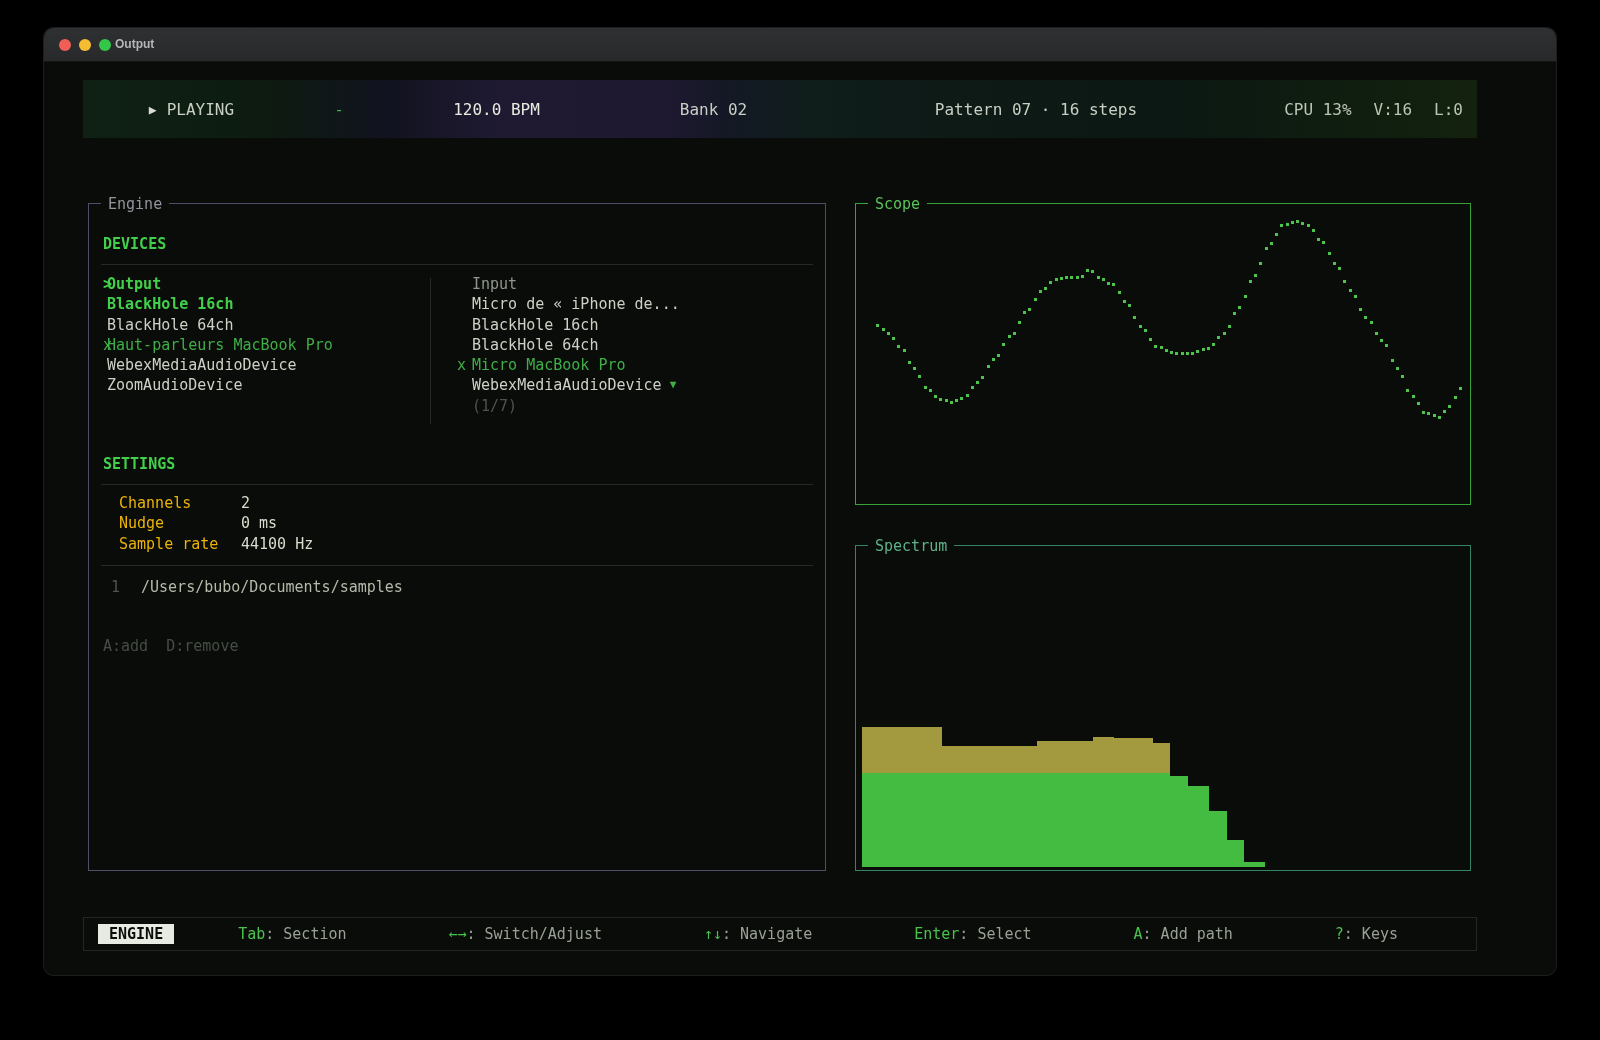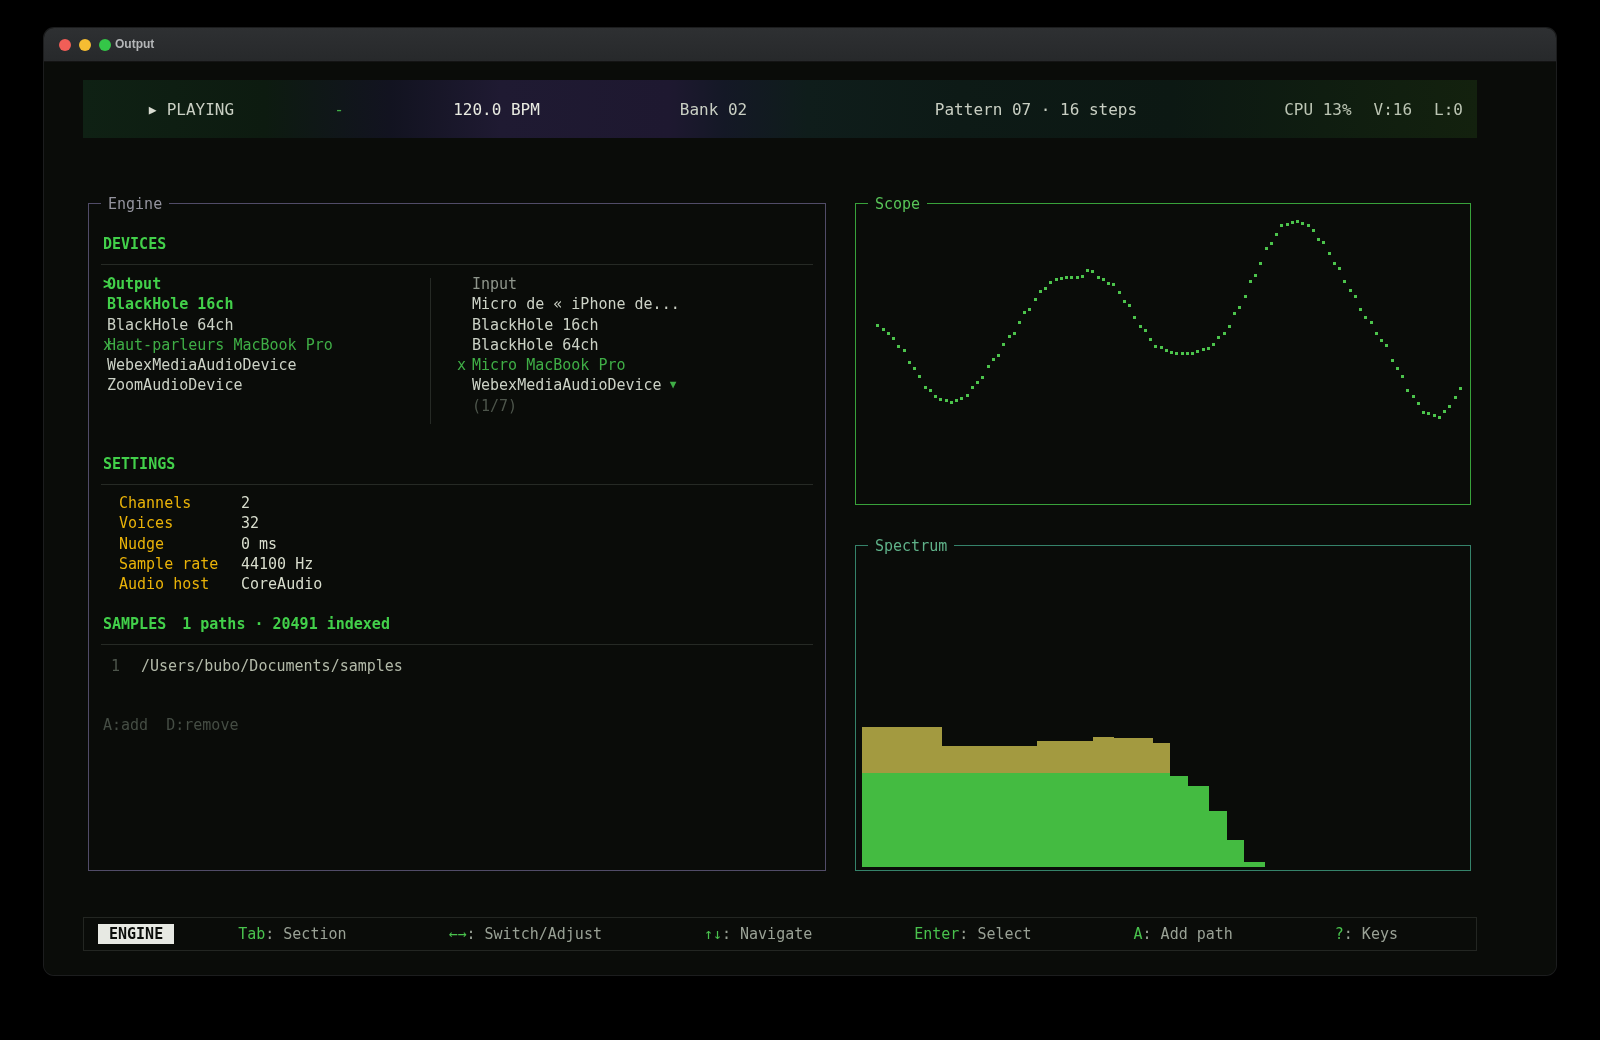--- a/index.html
+++ b/index.html
@@ -159,41 +159,29 @@
         </div>
 
         <div class="sec-h settings-h">SETTINGS</div>
         <div class="hr"></div>
         <div class="settings-rows" id="settings-rows">
             <div class="set-row">
               <span class="lbl">Channels</span>
               <span class="val">2</span>
             </div>
             <div class="set-row">
-              <span class="lbl">Voices</span>
-              <span class="val">32</span>
-            </div>
-            <div class="set-row">
               <span class="lbl">Nudge</span>
               <span class="val">0 ms</span>
             </div>
             <div class="set-row">
               <span class="lbl">Sample rate</span>
               <span class="val">44100 Hz</span>
             </div>
-            <div class="set-row">
-              <span class="lbl">Audio host</span>
-              <span class="val">CoreAudio</span>
-            </div>
           </div>
 
-        <div class="samples-h">
-          <span class="t">SAMPLES</span>
-          <span>1 paths · 20491 indexed</span>
-        </div>
         <div class="hr"></div>
         <div id="paths-list">
             <div class="path-row">
               <span class="idx">1</span>
               <span class="p">/Users/bubo/Documents/samples</span>
             </div>
           </div>
         <div class="samples-hint">A:add  D:remove</div>
       </div>
 

